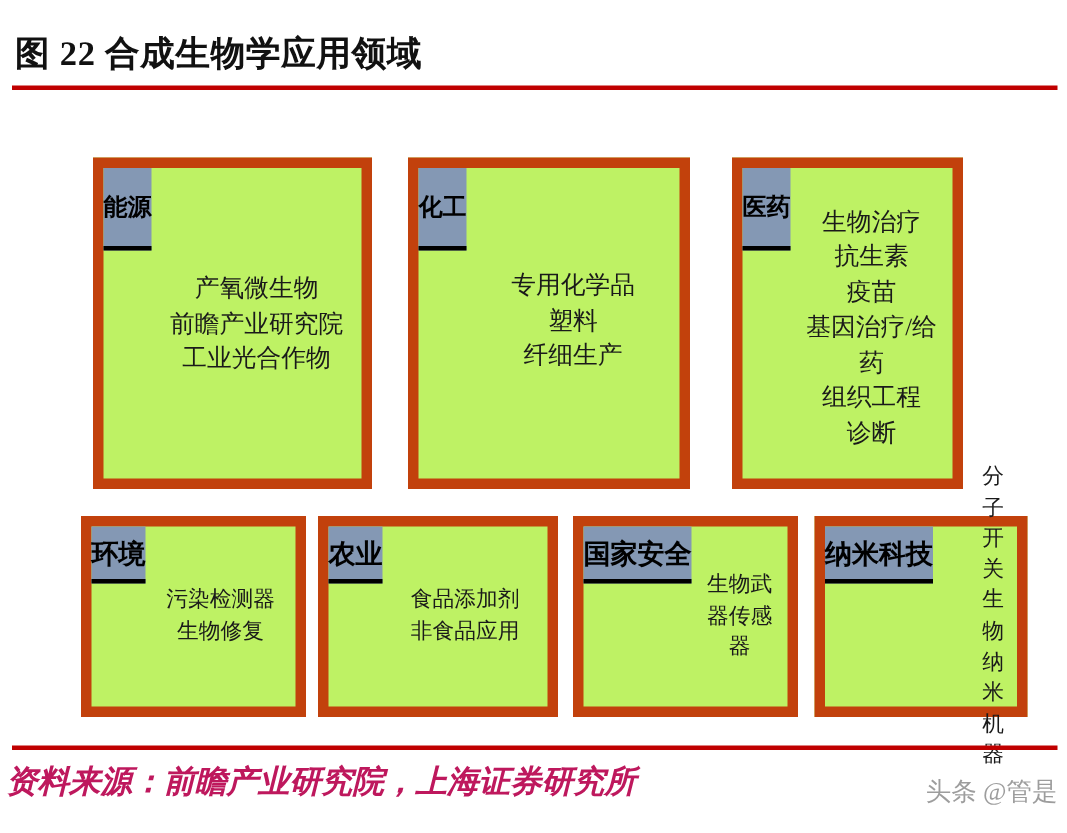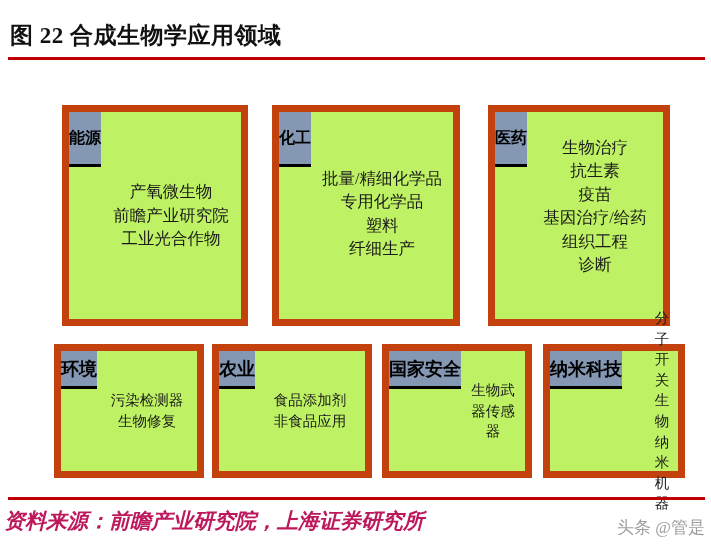--- a/index.html
+++ b/index.html
@@ -83,21 +83,21 @@
   .row1 .cat-item { font-size: 16.5px; }
   .row1 .cat-body { justify-content: center; }
 
   
   .row2 .cat-head { height: 38px; font-size: 18px; }
   .row2 .cat-item { font-size: 14.5px; }
 
   
   #box-energy     { left: 62px;  top: 105px; width: 186px; height: 221px; }
   #box-chemical   { left: 272px; top: 105px; width: 188px; height: 221px; }
-  #box-medicine   { left: 488px; top: 105px; width: 182px; height: 221px; }
+  #box-medicine   { left: 488px; top: 105px; width: 154px; height: 221px; }
 
   
   #box-environment { left: 54px;  top: 344px; width: 150px; height: 134px; }
   #box-agriculture { left: 212px; top: 344px; width: 160px; height: 134px; }
   #box-security    { left: 382px; top: 344px; width: 150px; height: 134px; }
   #box-nanotech    { left: 543px; top: 344px; width: 142px; height: 134px; gap: 24px; }
 
   
   #box-medicine .cat-body { justify-content: flex-start; padding-top: 24px; }
   #box-chemical .cat-body { justify-content: center; padding-top: 0; }
@@ -148,21 +148,20 @@
     <div class="cat-body">
       <div class="cat-item">产氧微生物</div>
       <div class="cat-item">前瞻产业研究院</div>
       <div class="cat-item">工业光合作物</div>
     </div>
   </div>
 
   <div class="cat-box row1" id="box-chemical">
     <div class="cat-head">化工</div>
     <div class="cat-body">
-      <div class="cat-item">批量/精细化学品</div>
       <div class="cat-item">专用化学品</div>
       <div class="cat-item">塑料</div>
       <div class="cat-item">纤细生产</div>
     </div>
   </div>
 
   <div class="cat-box row1" id="box-medicine">
     <div class="cat-head">医药</div>
     <div class="cat-body">
       <div class="cat-item">生物治疗</div>

